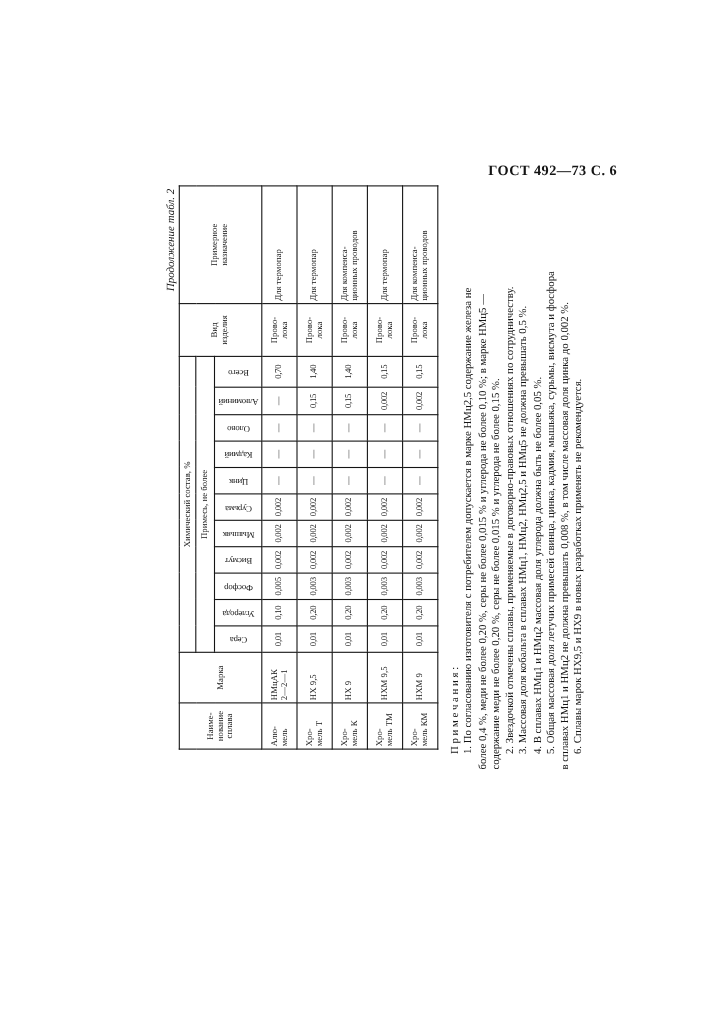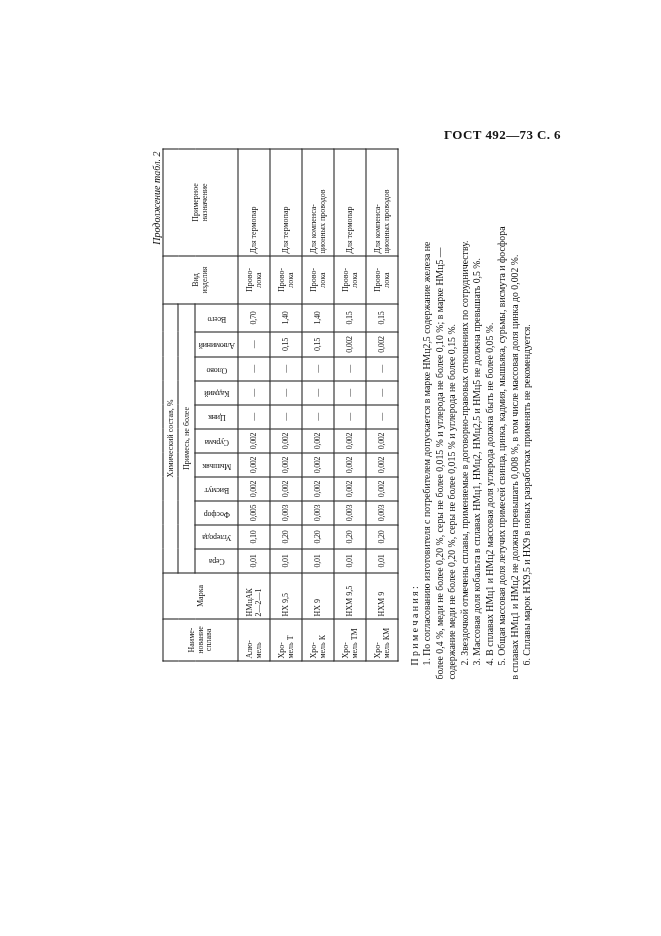--- a/index.html
+++ b/index.html
@@ -1,20 +1,20 @@
 <!DOCTYPE html>
 <html><head>
 <meta charset="utf-8">
 <style>
   html,body { margin:0; padding:0; }
   body {
     width:661px; height:936px; background:#ffffff;
     font-family:"Liberation Serif","DejaVu Serif",serif; color:#141414;
   }
-  .page { position:relative; width:661px; height:732px; background:#fff; overflow:hidden; }
+  .page { position:relative; width:661px; height:732px; background:#fff; overflow:hidden;margin-top:20px; }
 
   .gost-header {
     position:absolute; top:127px; right:100px;
     font-weight:bold; font-size:13px; letter-spacing:0.4px; white-space:nowrap;
   }
 
   
   .rot {
     position:absolute; left:76px; top:223px; width:530px; height:383px;
     transform:rotate(-90deg);

